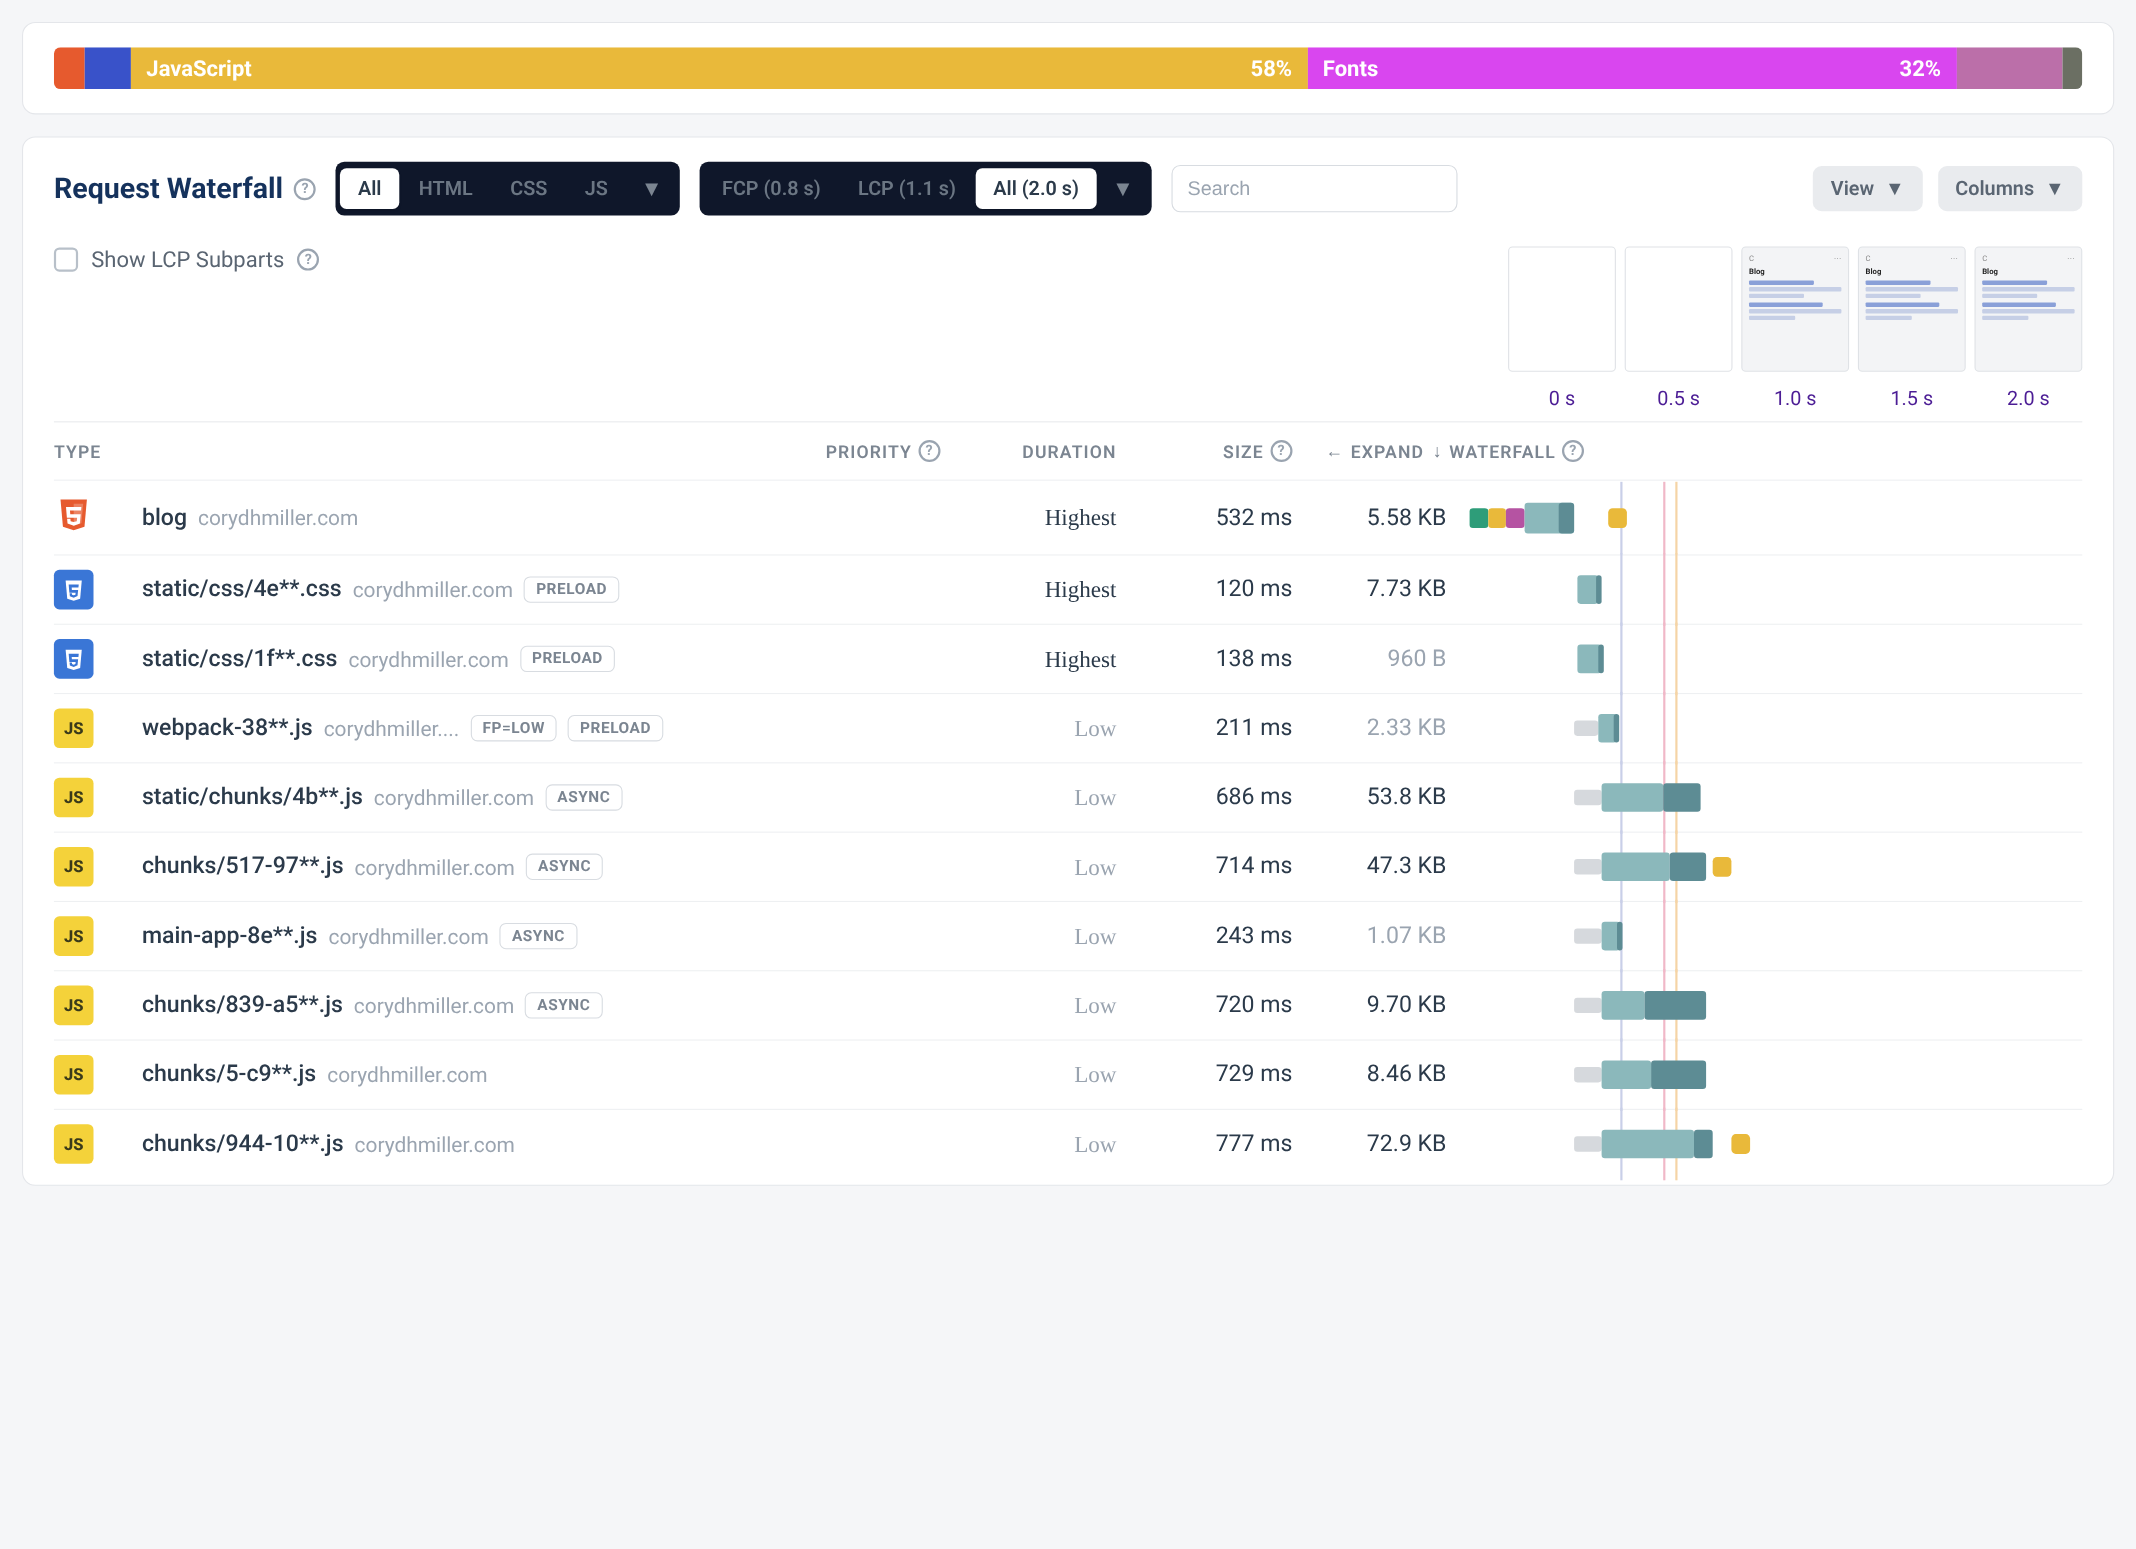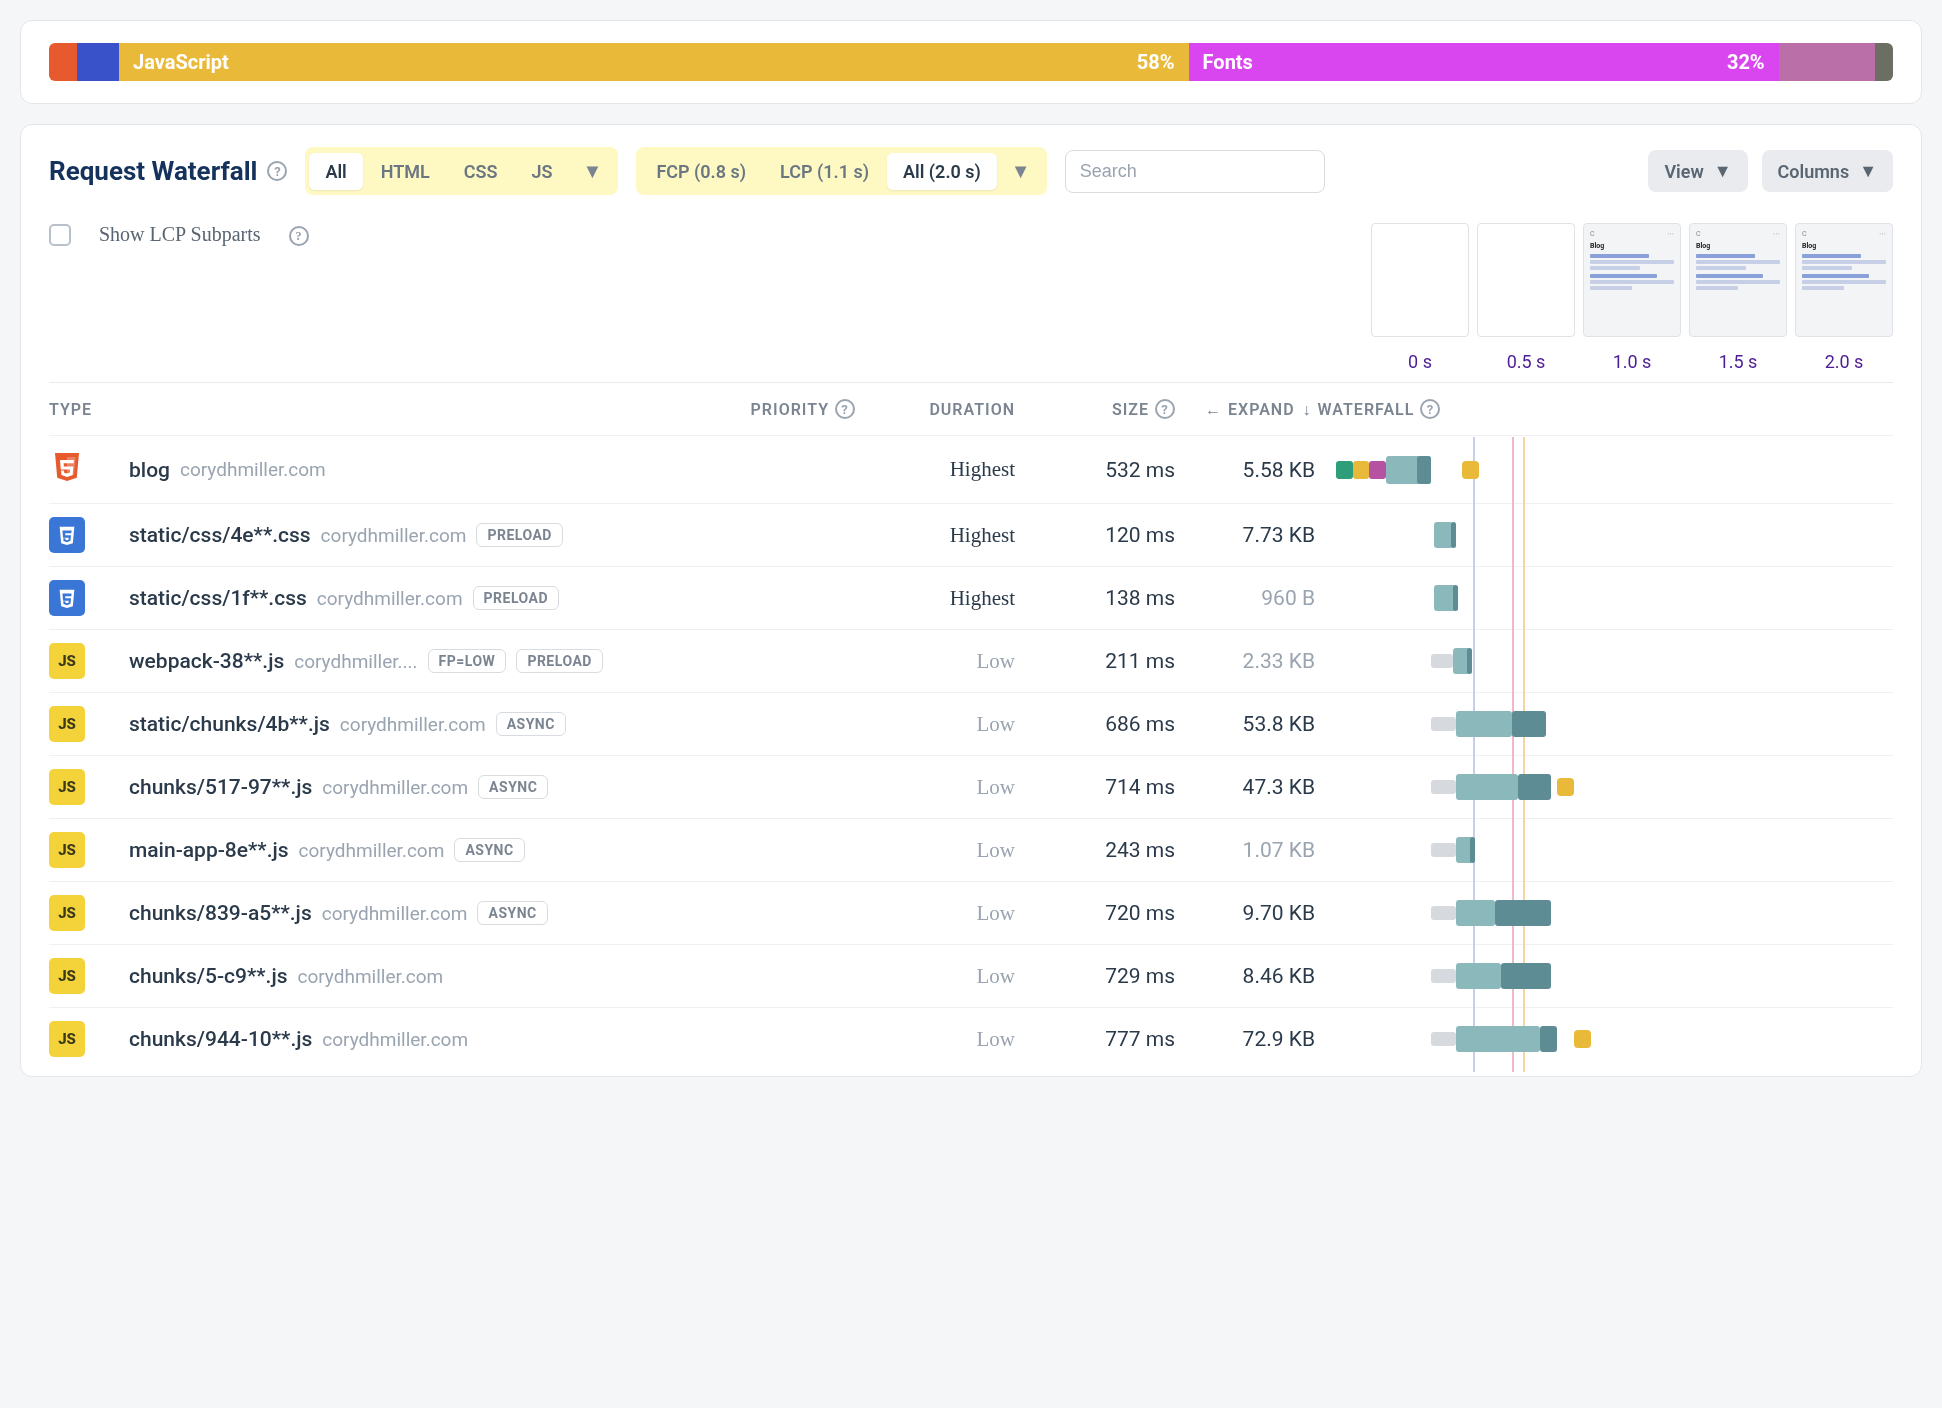--- a/index.html
+++ b/index.html
@@ -59,21 +59,21 @@
   
   .wf-header {
     display: flex;
     align-items: center;
     gap: 18px;
     flex-wrap: wrap;
   }
   .seg-group {
     display: flex;
     align-items: center;
-    background: #fef9c3;
+    background: #0f172a;
     border-radius: 8px;
     padding: 4px;
     gap: 2px;
   }
   .seg-btn {
     padding: 8px 16px;
     border-radius: 6px;
     color: #6b7683;
     font-weight: 600;
     font-size: 18px;
@@ -110,25 +110,24 @@
     cursor: pointer;
   }
   .wf-subheader {
     display: flex;
     align-items: flex-start;
     justify-content: space-between;
     margin-top: 28px;
   }
   .checkbox-row {
     display: flex;
-    align-items: flex-end;
-    gap: 28px;
+    align-items: center;
+    gap: 12px;
     color: #5a6572;
     font-size: 20px;
-    font-family: Liberation Serif, serif;
   }
   .checkbox {
     width: 22px;
     height: 22px;
     border: 2px solid #b8c0c9;
     border-radius: 5px;
   }
   .filmstrip {
     display: flex;
     flex-direction: column;

